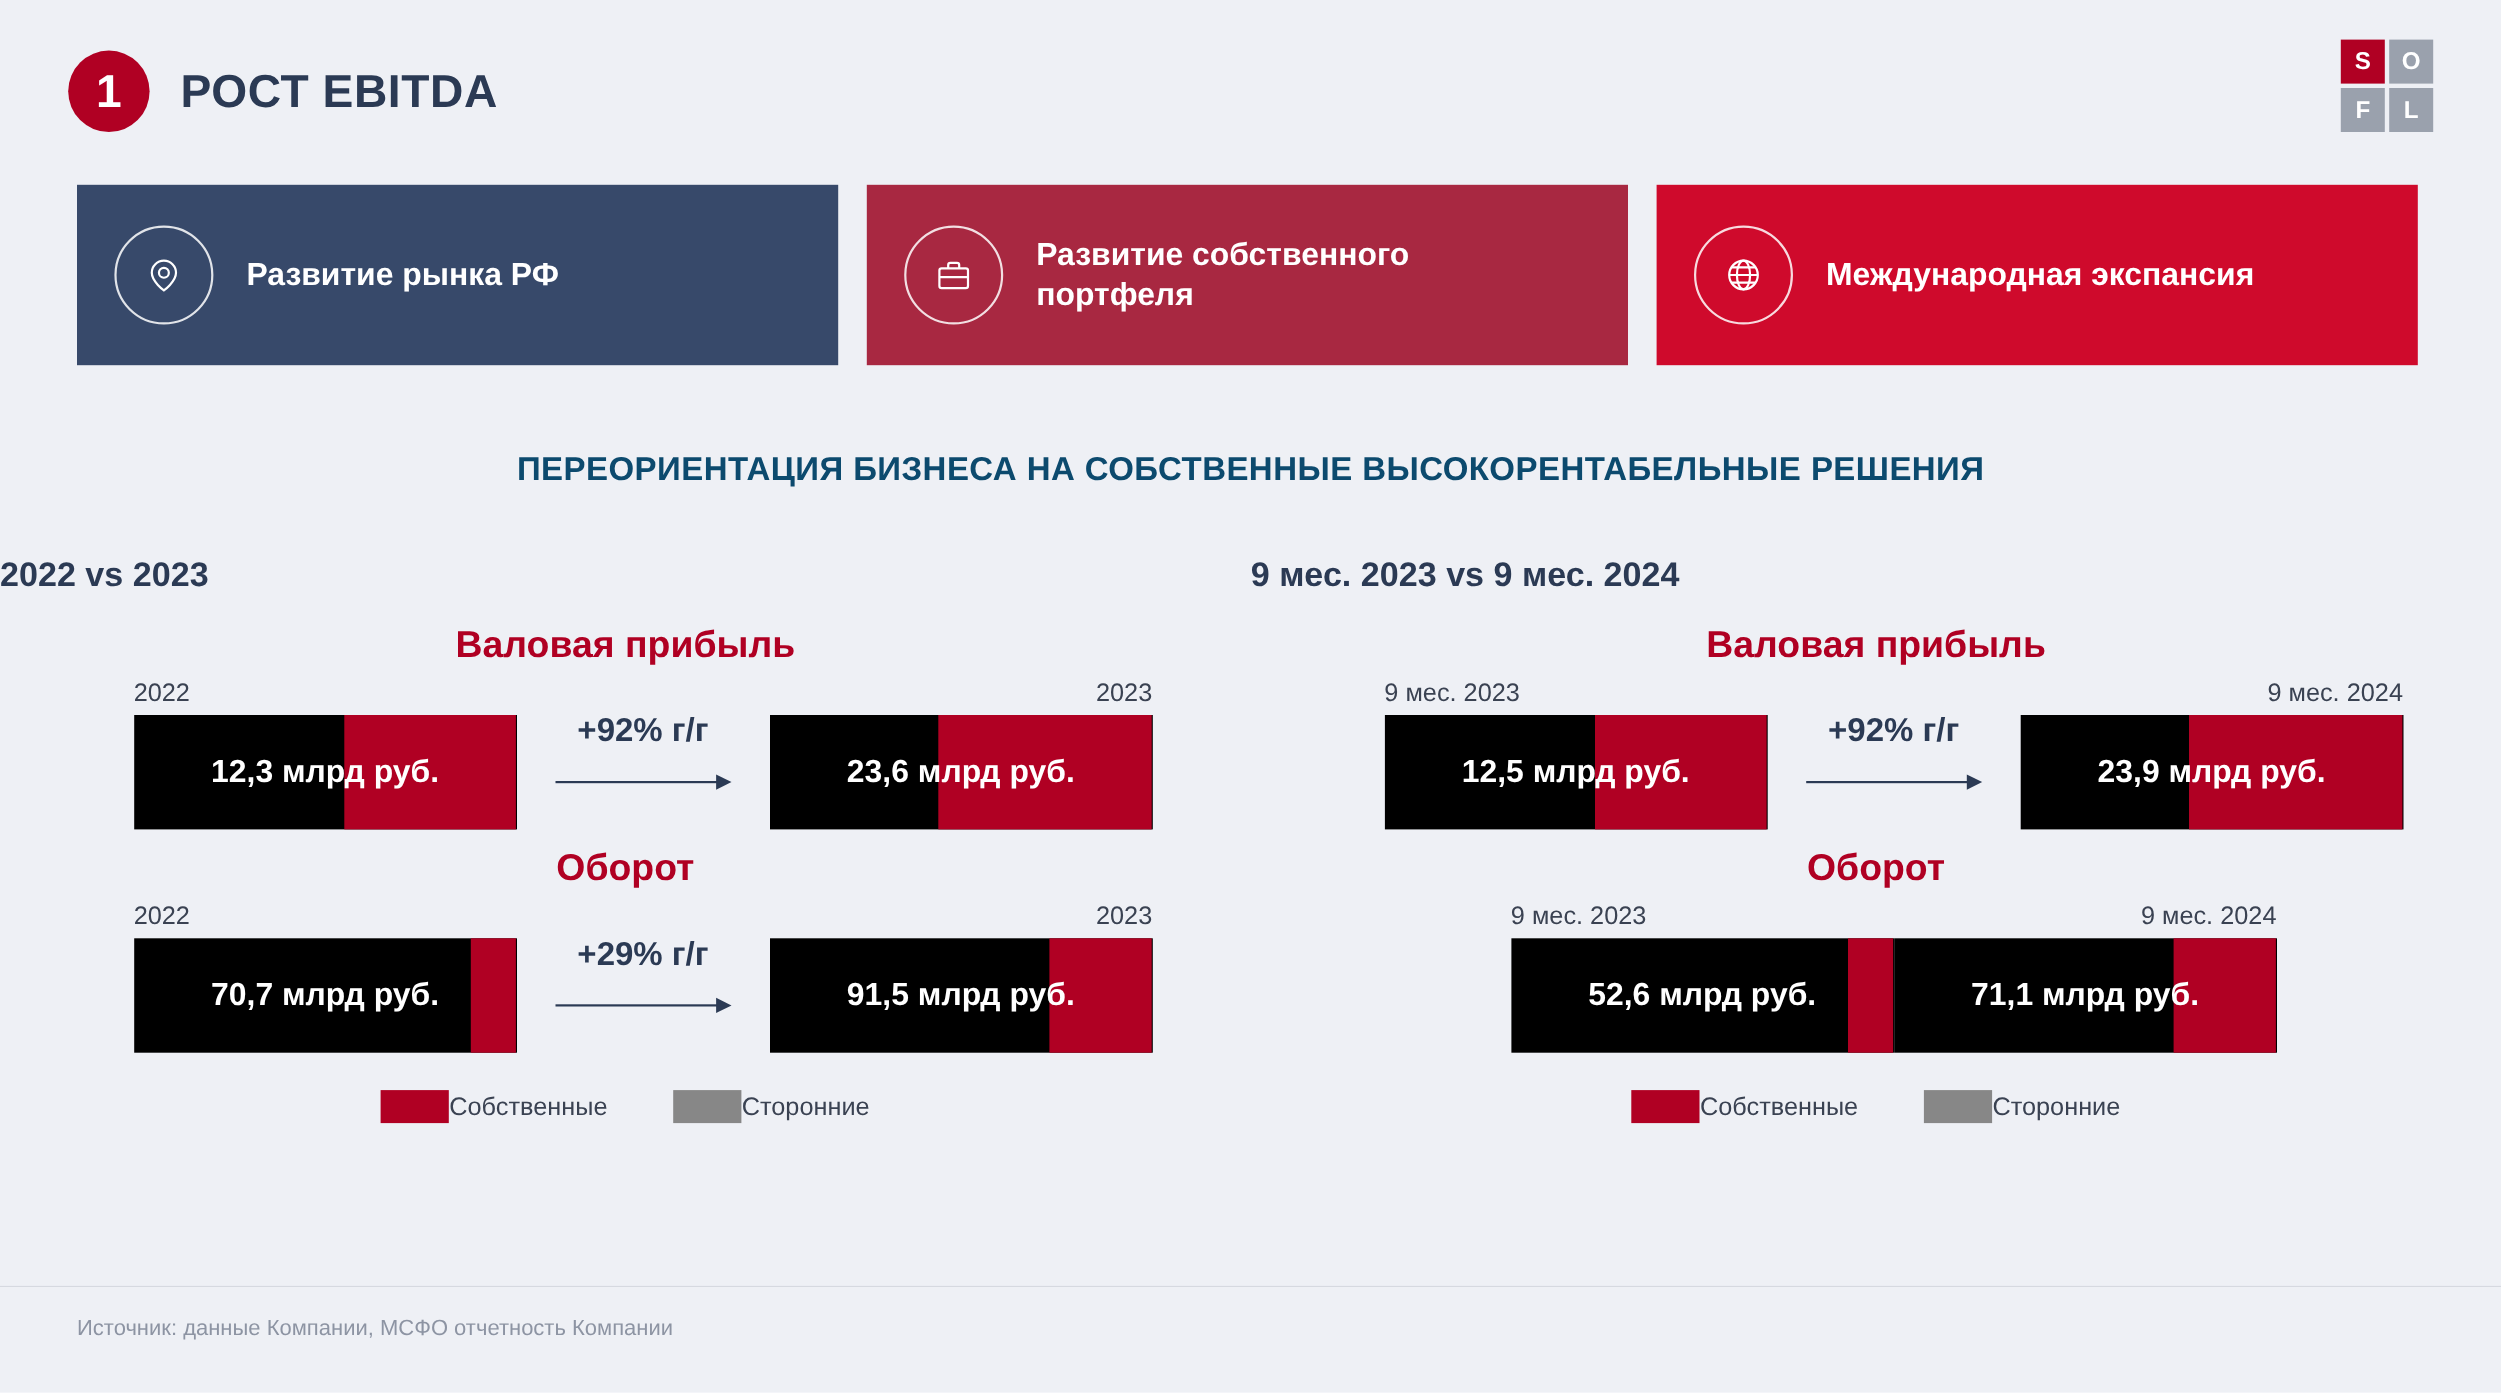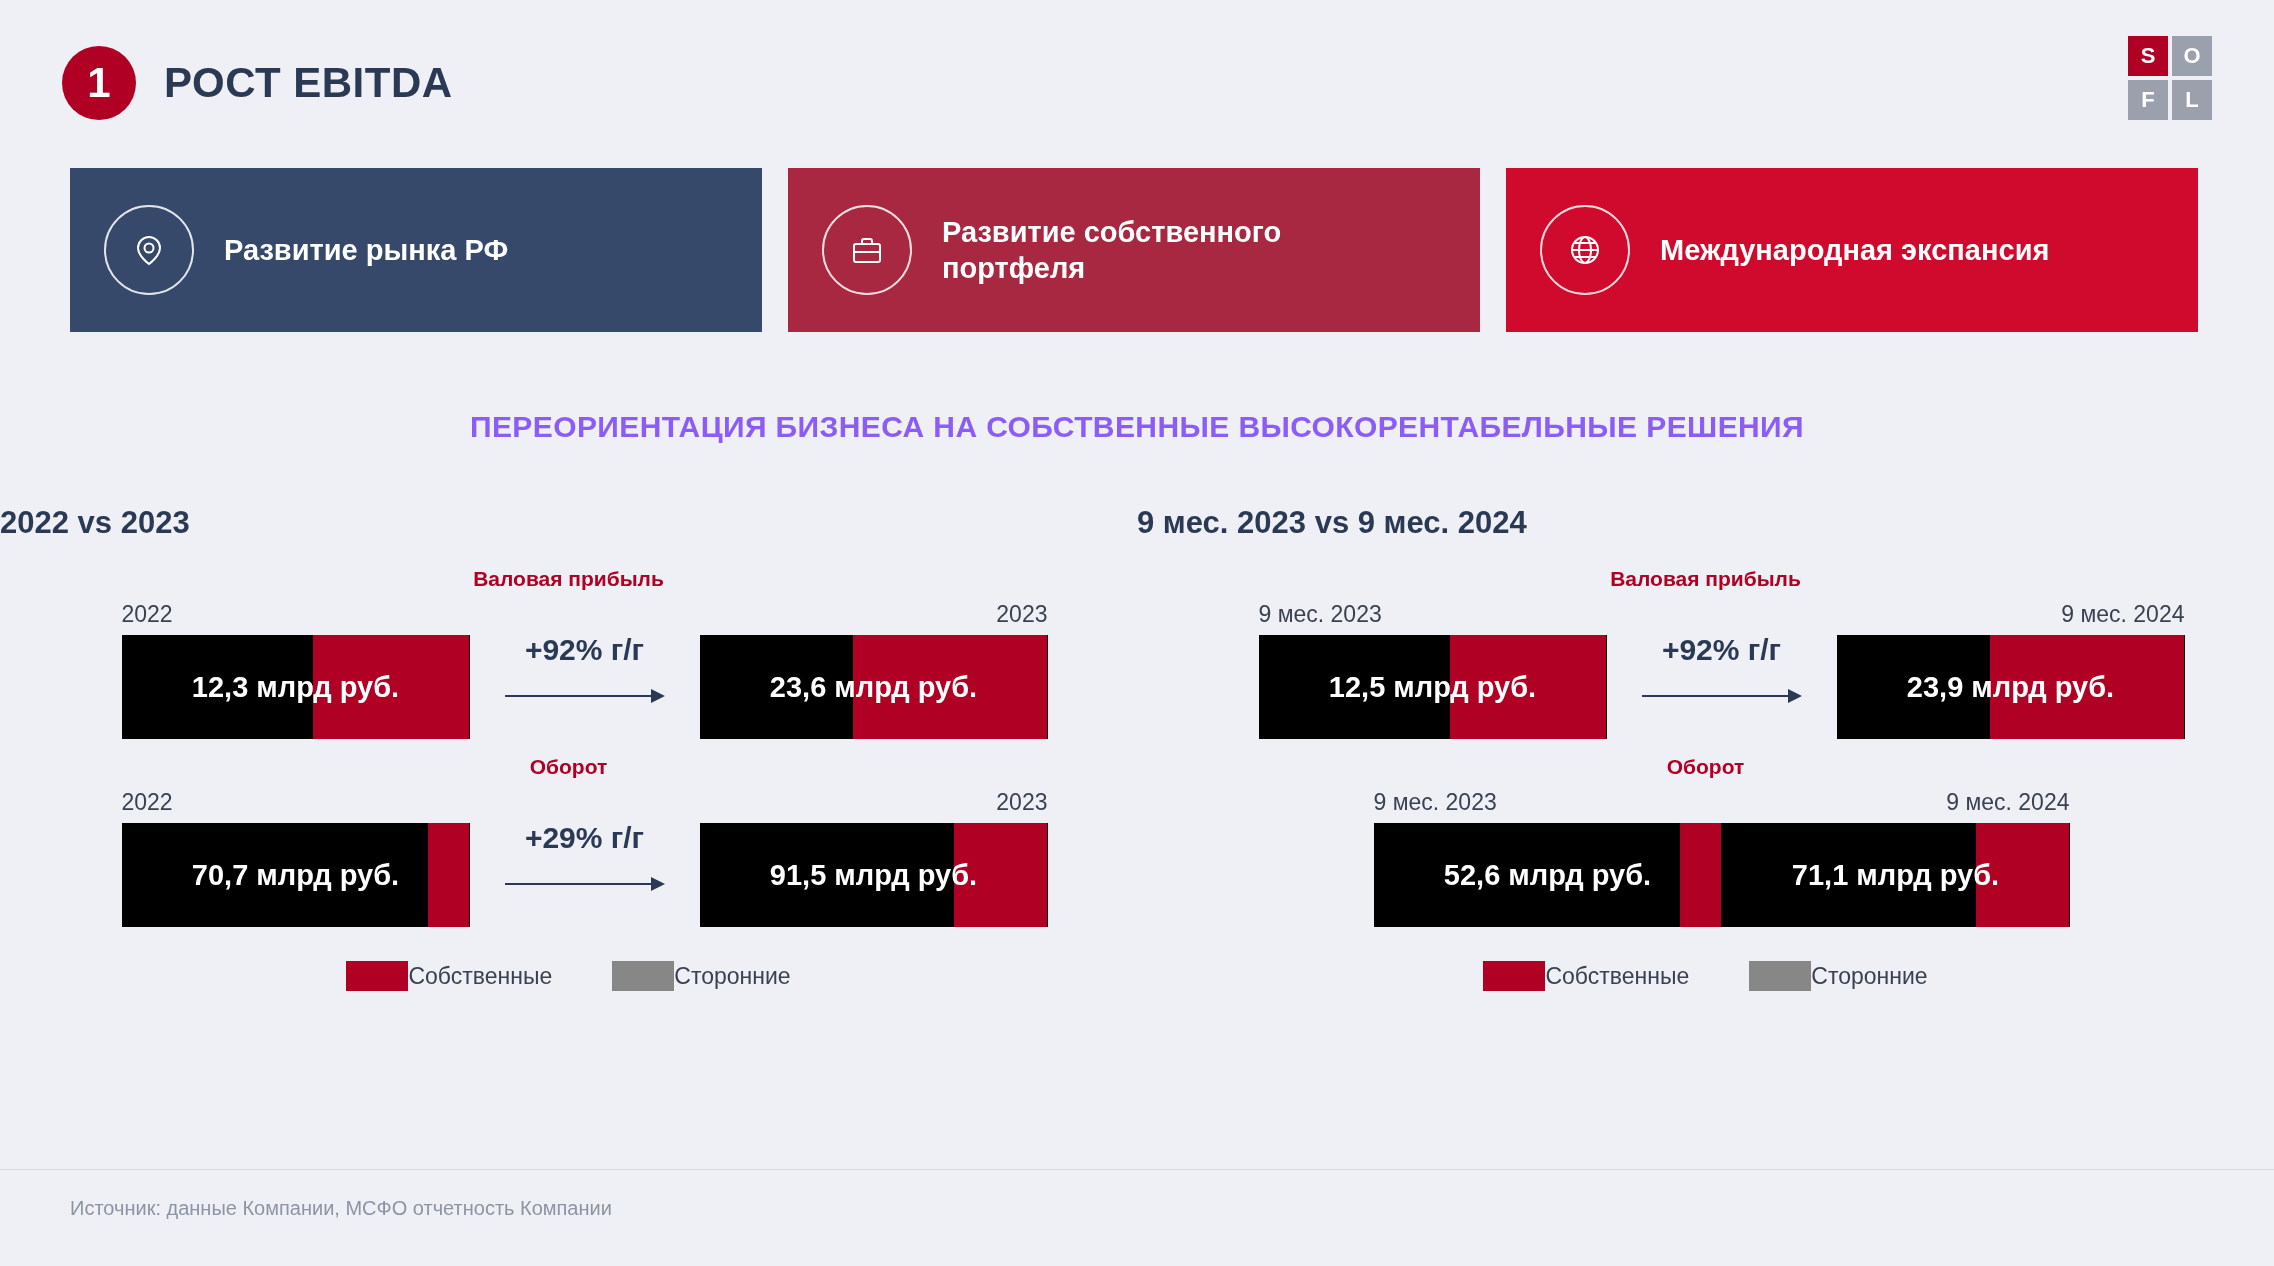--- a/index.html
+++ b/index.html
@@ -112,21 +112,21 @@
   .pillar-3 { background: #cf0a2c; }
 
   
   .subtitle {
     position: absolute;
     top: 410px;
     width: 100%;
     text-align: center;
     font-size: 30px;
     font-weight: bold;
-    color: #8b5cf6;
+    color: #0c4a6e;
     letter-spacing: 0.4px;
   }
 
   
   .panels {
     position: absolute;
     top: 505px;
     left: 0;
     width: 2274px;
     display: flex;
@@ -141,21 +141,21 @@
     font-weight: bold;
     color: #2b3a54;
     margin-bottom: 26px;
   }
   .group {
     position: relative;
     margin-bottom: 16px;
   }
   .group-title {
     text-align: center;
-    font-size: 21px;
+    font-size: 34px;
     font-weight: bold;
     color: #b00023;
     margin-bottom: 10px;
   }
   .row {
     display: flex;
     align-items: flex-start;
     justify-content: center;
     gap: 0px;
   }

